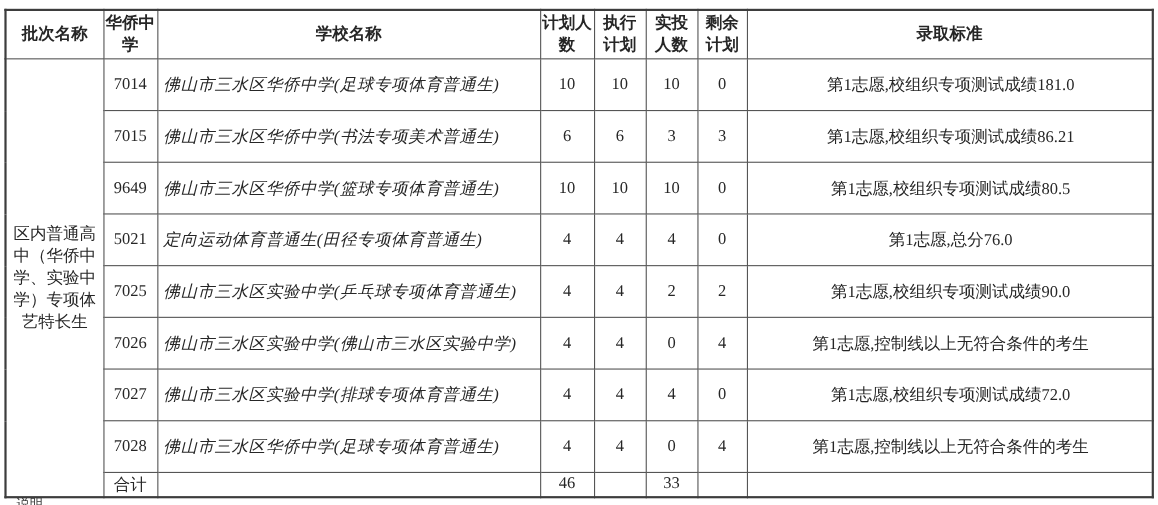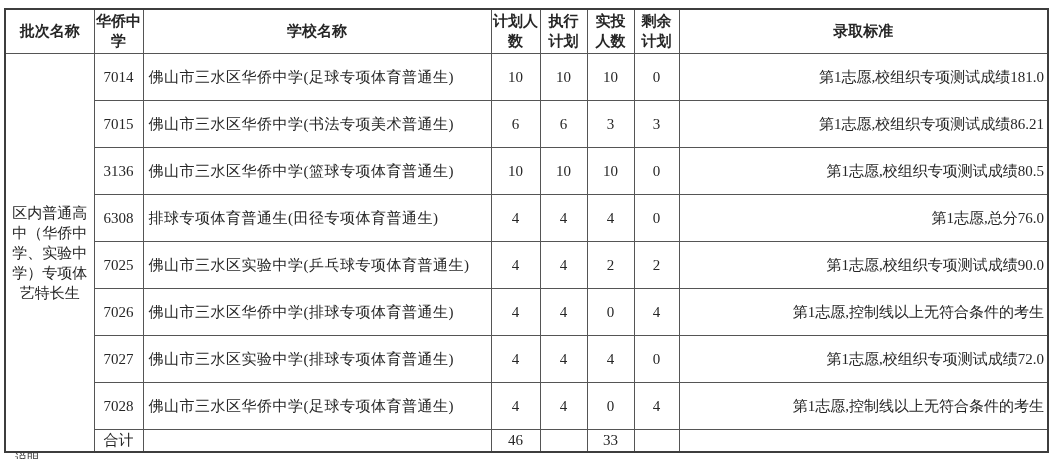--- a/index.html
+++ b/index.html
@@ -21,22 +21,22 @@
     overflow:hidden;
   }
   .grid th{
     font-weight:bold;text-align:center;line-height:1.3;
     padding:2px 1px;
   }
   tr.header-row{height:38px;padding-left:48px;}
   tr.data-row{height:47px;}
   tr.total-row{height:22px;}
   td.num{text-align:center;}
-  td.school{text-align:left;padding-left:5px;letter-spacing:0.5px;}
-  td.standard{text-align:right;padding-left:5px;}
+  td.school{text-align:left;padding-left:5px;letter-spacing:0.5px;font-style:italic;}
+  td.standard{text-align:center;padding-left:5px;}
   td.batch{
     text-align:center;vertical-align:middle;
     padding:0 3px;line-height:20px;font-size:15px;
   }
   td.total-label{text-align:center;margin-top:48px;}
   .footnote{
     position:absolute;left:15px;top:451px;
     font-size:12px;color:#3a3a3a;line-height:14px;
   }
 </style>
@@ -81,49 +81,49 @@
       <tr class="data-row">
         <td class="num">7015</td>
         <td class="school">佛山市三水区华侨中学(书法专项美术普通生)</td>
         <td class="num">6</td>
         <td class="num">6</td>
         <td class="num">3</td>
         <td class="num">3</td>
         <td class="standard">第1志愿,校组织专项测试成绩86.21</td>
       </tr>
       <tr class="data-row">
-        <td class="num">3136</td>
+        <td class="num">9649</td>
         <td class="school">佛山市三水区华侨中学(篮球专项体育普通生)</td>
         <td class="num">10</td>
         <td class="num">10</td>
         <td class="num">10</td>
         <td class="num">0</td>
         <td class="standard">第1志愿,校组织专项测试成绩80.5</td>
       </tr>
       <tr class="data-row">
-        <td class="num">6308</td>
-        <td class="school">排球专项体育普通生(田径专项体育普通生)</td>
+        <td class="num">5021</td>
+        <td class="school">定向运动体育普通生(田径专项体育普通生)</td>
         <td class="num">4</td>
         <td class="num">4</td>
         <td class="num">4</td>
         <td class="num">0</td>
         <td class="standard">第1志愿,总分76.0</td>
       </tr>
       <tr class="data-row">
         <td class="num">7025</td>
         <td class="school">佛山市三水区实验中学(乒乓球专项体育普通生)</td>
         <td class="num">4</td>
         <td class="num">4</td>
         <td class="num">2</td>
         <td class="num">2</td>
         <td class="standard">第1志愿,校组织专项测试成绩90.0</td>
       </tr>
       <tr class="data-row">
         <td class="num">7026</td>
-        <td class="school">佛山市三水区华侨中学(排球专项体育普通生)</td>
+        <td class="school">佛山市三水区实验中学(佛山市三水区实验中学)</td>
         <td class="num">4</td>
         <td class="num">4</td>
         <td class="num">0</td>
         <td class="num">4</td>
         <td class="standard">第1志愿,控制线以上无符合条件的考生</td>
       </tr>
       <tr class="data-row">
         <td class="num">7027</td>
         <td class="school">佛山市三水区实验中学(排球专项体育普通生)</td>
         <td class="num">4</td>

